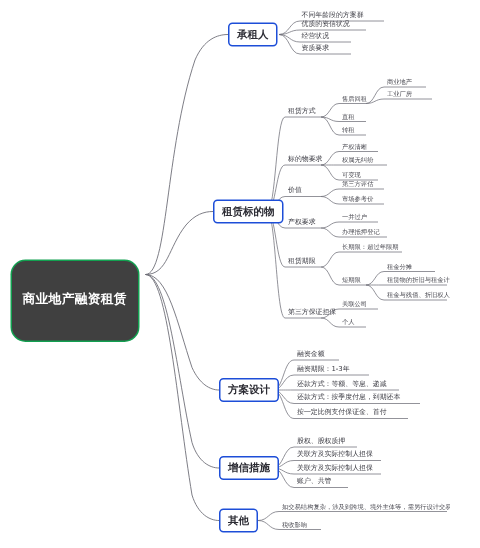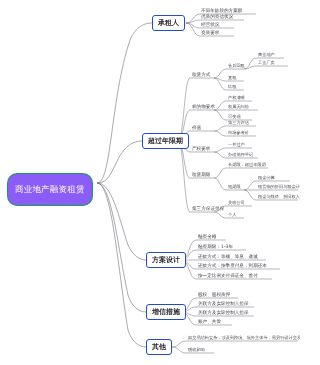--- a/index.html
+++ b/index.html
@@ -9,27 +9,27 @@
     font-family:"DejaVu Sans","Liberation Sans",sans-serif;
     overflow:hidden;
     position:relative;
   }
   #canvas{position:absolute;left:0;top:0;width:300px;height:365px;}
   svg.edges{position:absolute;left:0;top:0;width:300px;height:365px;pointer-events:none;}
   .node{position:absolute;white-space:nowrap;}
 
   
   .root{
-    background:#8b5cf6;
+    background:#404040;
     color:#ffffff;
     border-radius:9px;
     font-size:8.5px;
-    font-weight:normal;
+    font-weight:bold;
     letter-spacing:.2px;
-    padding:11px 7px;
+    padding:22px 7px;
     line-height:1;
     box-shadow:0 0 0 1px #12a050;
   }
   
   .b1{
     background:#ffffff;
     border:1px solid #1d4ed8;
     border-radius:3px;
     color:#2b2b33;
     font-size:7px;
@@ -162,21 +162,21 @@
   </svg>
 
   <div class="node root" style="left:8px;top:174px;">商业地产融资租赁</div>
 
   <div class="node b1" style="left:152px;top:15px;">承租人</div>
   <div class="node b2" style="left:200px;top:9px;">不同年龄段的方案群</div>
   <div class="node b2" style="left:200px;top:15px;">优质的资信状况</div>
   <div class="node b2" style="left:200px;top:23px;">经营状况</div>
   <div class="node b2" style="left:200px;top:31px;">资质要求</div>
 
-  <div class="node b1" style="left:142px;top:133px;">超过年限期</div>
+  <div class="node b1" style="left:142px;top:133px;">租赁标的物</div>
 
   <div class="node b2" style="left:191px;top:73px;">租赁方式</div>
   <div class="node b3" style="left:227px;top:64px;">售后回租</div>
   <div class="node b3" style="left:257px;top:53px;">商业地产</div>
   <div class="node b3" style="left:257px;top:61px;">工业厂房</div>
   <div class="node b3" style="left:227px;top:76px;">直租</div>
   <div class="node b3" style="left:227px;top:85px;">转租</div>
 
   <div class="node b2" style="left:191px;top:105px;">标的物要求</div>
   <div class="node b3" style="left:227px;top:96px;">产权清晰</div>

